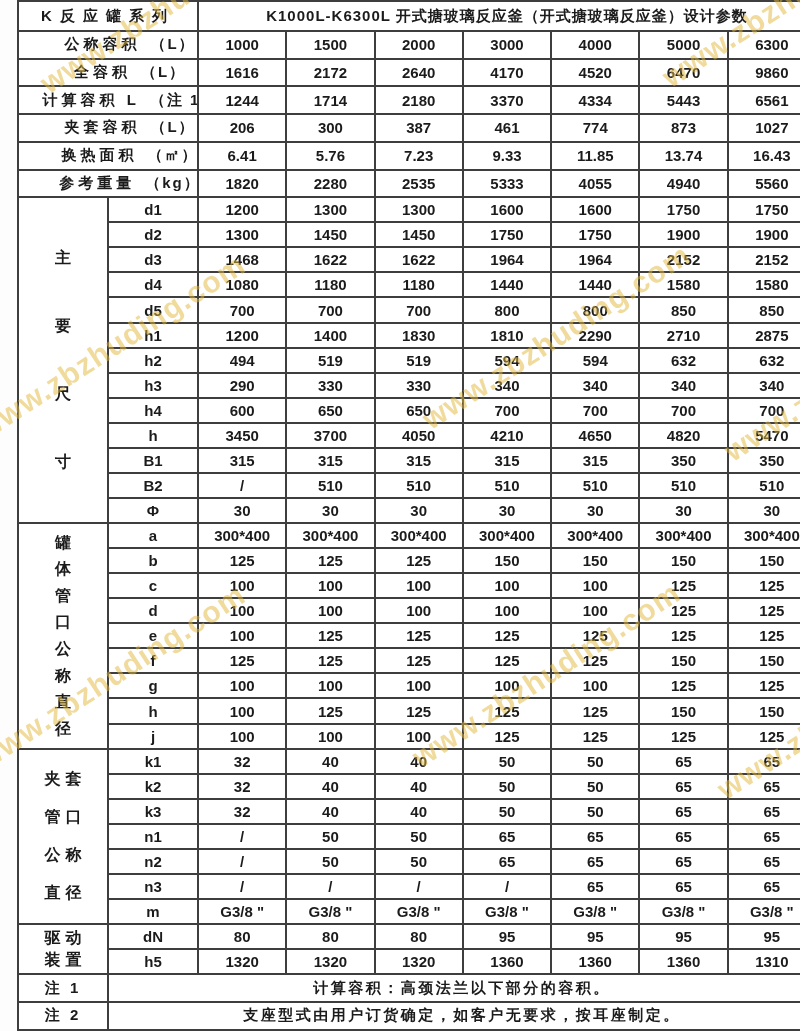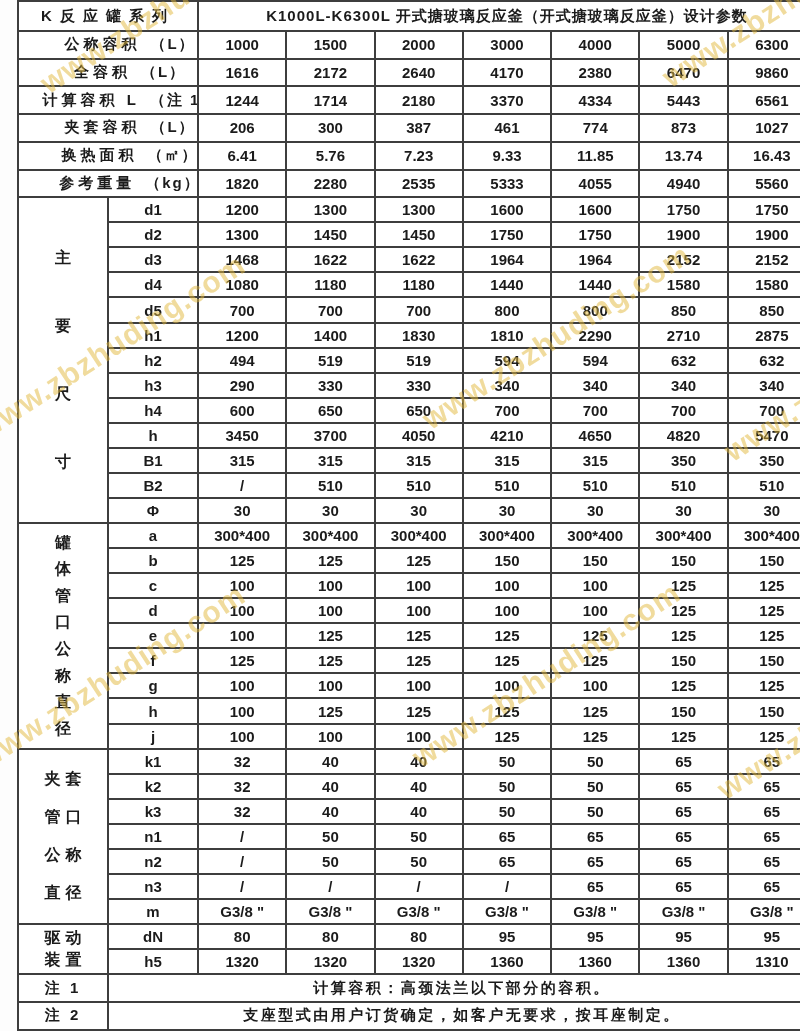--- a/index.html
+++ b/index.html
@@ -104,21 +104,21 @@
           <td class="label-cell" colspan="2">
             <div class="label-wrap">
               <span class="label-name">全容积</span>
               <span class="label-unit">（L）</span>
             </div>
           </td>
           <td class="value-cell">1616</td>
           <td class="value-cell">2172</td>
           <td class="value-cell">2640</td>
           <td class="value-cell">4170</td>
-          <td class="value-cell">2380</td>
+          <td class="value-cell">4520</td>
           <td class="value-cell">6470</td>
           <td class="value-cell">9860</td>
         </tr>
         <tr>
           <td class="label-cell" colspan="2">
             <div class="label-wrap">
               <span class="label-name">计算容积 L</span>
               <span class="label-unit">（注 1）</span>
             </div>
           </td>

